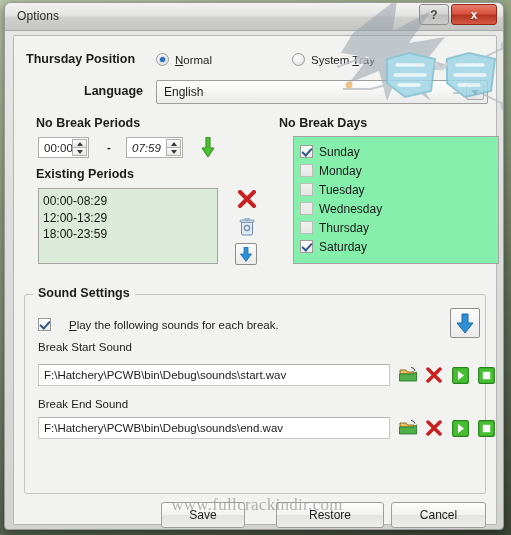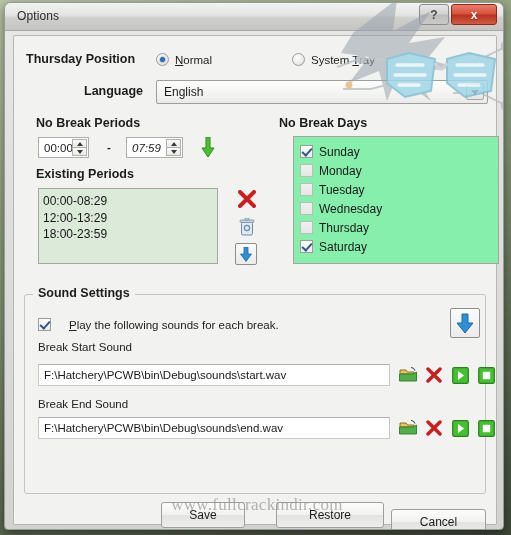--- a/index.html
+++ b/index.html
@@ -431,21 +431,21 @@
       <div class="iconbtn" style="left:452px;top:132px;width:20px;height:20px;">
         <svg width="17" height="17" viewBox="0 0 17 17">
           <rect x="0.7" y="0.7" width="15.6" height="15.6" rx="1.6" fill="#46bf33" stroke="#27801a" stroke-width="1.2"></rect>
           <rect x="4.8" y="4.8" width="7.4" height="7.4" fill="#ffffff"></rect>
         </svg>
       </div>
     </div>
 
     <div class="btn" style="left:147px;top:466px;width:84px;height:26px;">Save</div>
     <div class="btn" style="left:262px;top:466px;width:108px;height:26px;">Restore</div>
-    <div class="btn" style="left:377px;top:466px;width:95px;height:26px;margin-top:7px;">Cancel</div>
+    <div class="btn" style="left:377px;top:466px;width:95px;height:26px;">Cancel</div>
 
   </div>
 
   <svg id="overlay-graphic" viewBox="0 0 190 140">
     <g opacity="0.65">
       <path d="M18 36 L62 2 L58 34 L96 14 L74 46 L110 40 L92 62 L120 70 L78 76 L96 104 L62 80 L52 104 L44 74 L14 86 L34 60 L6 56 z" fill="#9aa3ad"></path>
     </g>
     <g stroke="#b9c0c7" stroke-width="2" fill="none" opacity="0.95">
       <path d="M2 70 L24 62 L52 62"></path>
       <path d="M120 60 L150 60 L170 50"></path>

